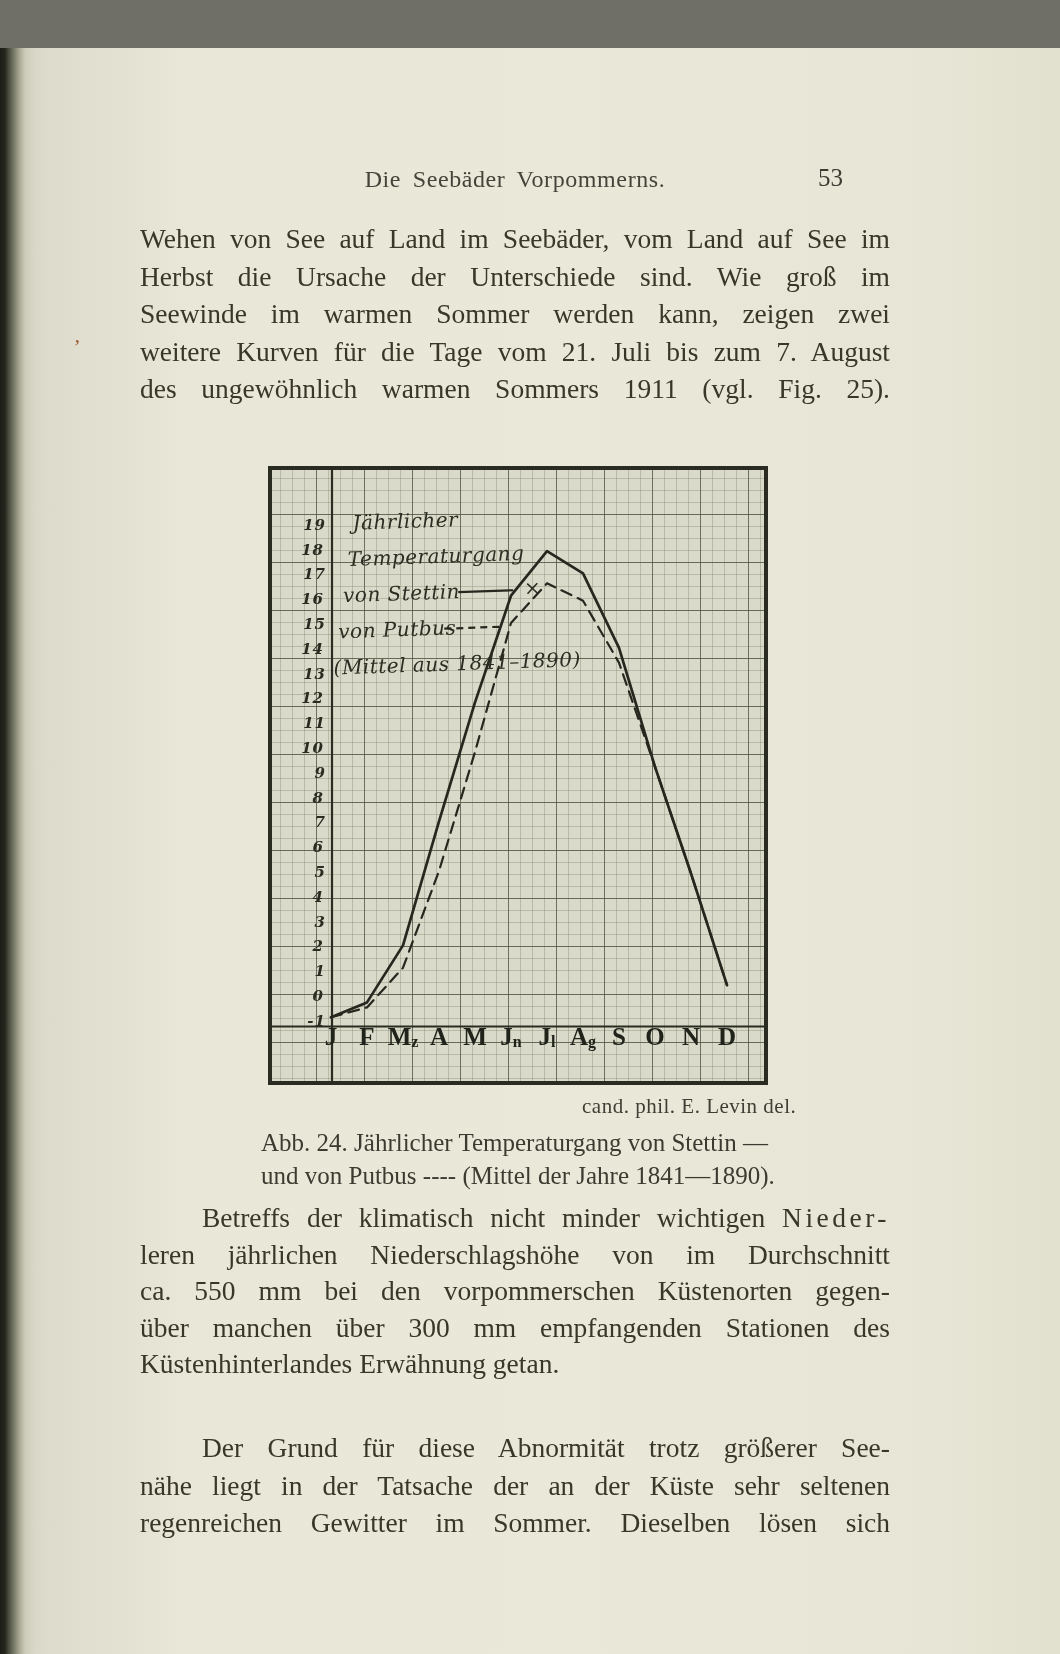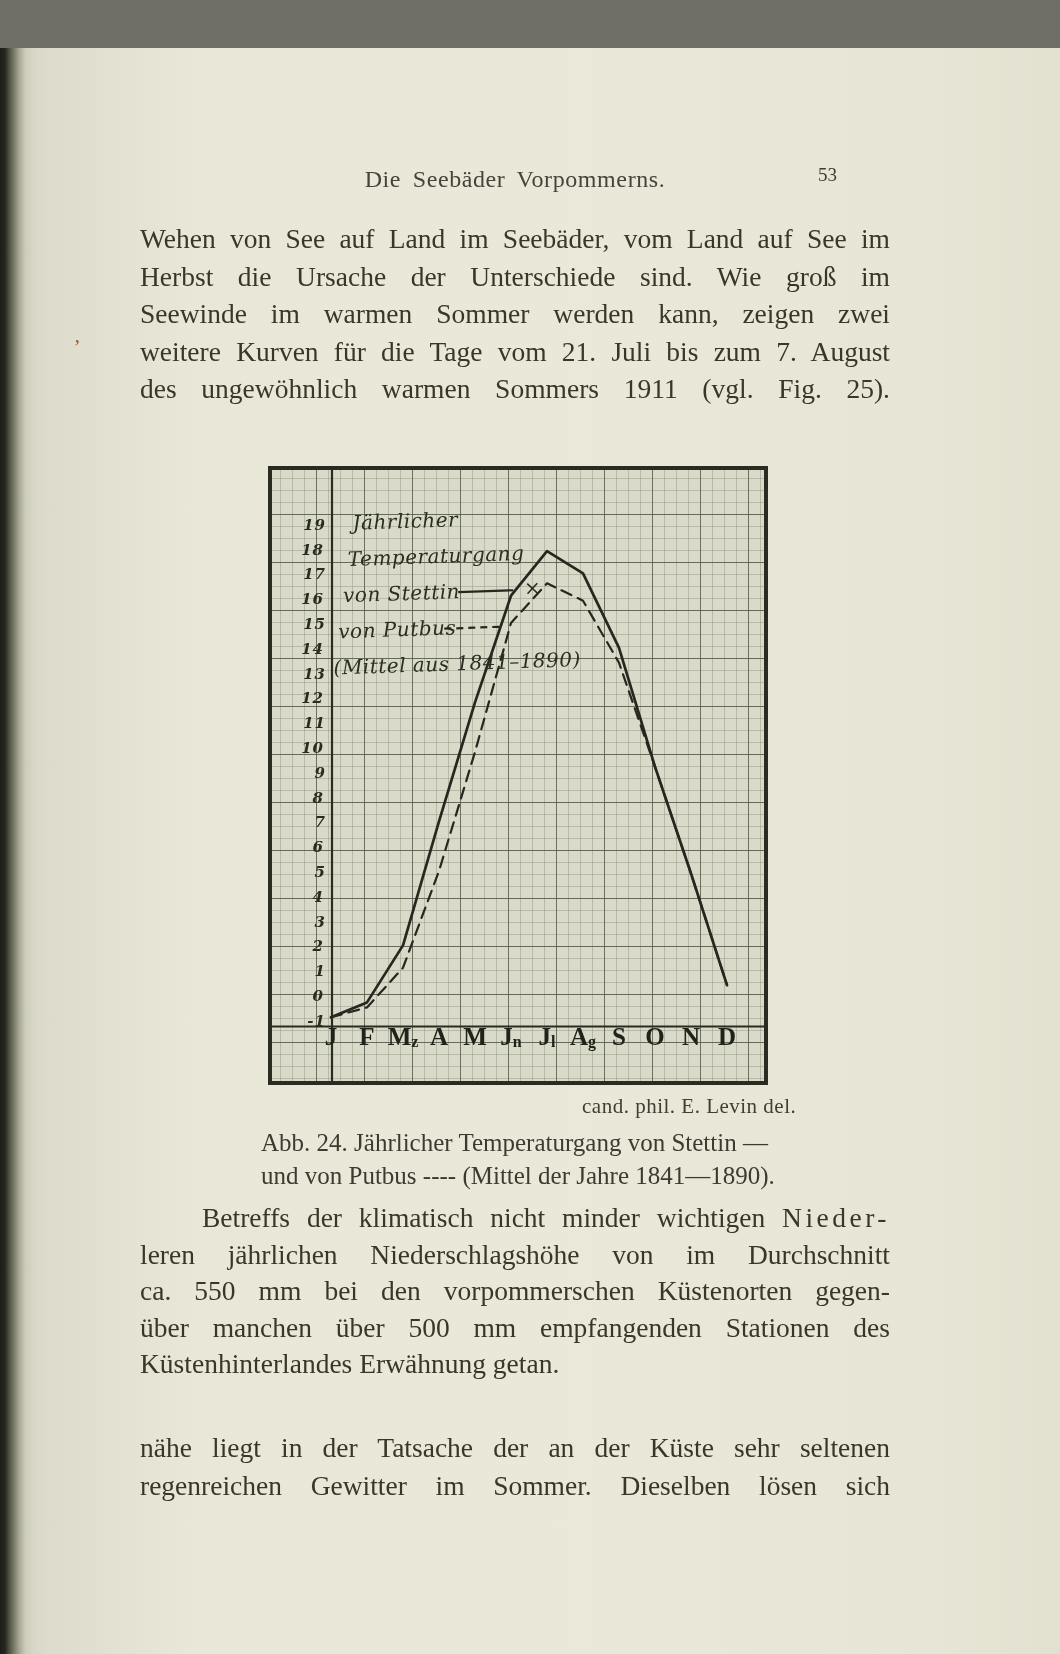--- a/index.html
+++ b/index.html
@@ -3,21 +3,21 @@
 <meta charset="utf-8">
 <style>
   html,body{margin:0;padding:0;background:#6f6f68;}
   .page{position:relative;width:1060px;height:1654px;overflow:hidden;
     background:linear-gradient(90deg,#cbc9b9 0px,#dddbcb 45px,#e9e7d8 190px,#eae8d9 55%,#e7e5d5 88%,#e2e0cf 100%);
     font-family:"Liberation Serif",serif;color:#3a382f;margin-top:48px;}
   .edge{position:absolute;left:0;top:0;bottom:0;width:34px;
     background:linear-gradient(90deg,#1b1d16 0px,#25271f 5px,#4d5042 9px,#797b67 14px,#a5a691 19px,rgba(180,180,160,0.25) 25px,rgba(180,180,160,0) 34px);}
   .header{position:absolute;left:140px;width:750px;top:118px;text-align:center;
     font-size:24px;letter-spacing:0.6px;word-spacing:5px;color:#46443a;}
-  .pagenum{position:absolute;left:818px;top:116px;font-size:19px;color:#3e3c32;}
+  .pagenum{position:absolute;left:818px;top:116px;font-size:25px;color:#3e3c32;}
   .para{position:absolute;left:140px;width:750px;}
   .p1{top:172px;}
   .p2{top:1152px;}
   .p3{top:1381px;}
   .line{font-size:27.5px;line-height:37.5px;text-align:justify;text-align-last:justify;
     white-space:normal;color:#393729;}
   .p2 .line{line-height:36.5px;}
   .line.short{text-align-last:left;}
   .line.indent{text-indent:62px;}
   .sperr{letter-spacing:3.5px;}
@@ -117,20 +117,21 @@
 
   <div class="caption">
     <div>Abb. 24.  Jährlicher Temperaturgang von Stettin —</div>
     <div>und von Putbus ---- (Mittel der Jahre 1841—1890).</div>
   </div>
 
   <div class="para p2">
       <div class="line indent"><span>Betreffs der klimatisch nicht minder wichtigen </span><span class="sperr">Nieder-</span></div>
       <div class="line"><span>leren jährlichen Niederschlagshöhe von im Durchschnitt</span></div>
       <div class="line"><span>ca. 550 mm bei den vorpommerschen Küstenorten gegen-</span></div>
-      <div class="line"><span>über manchen über 500 mm empfangenden Stationen des</span></div>
+      <div class="line"><span>über manchen über 300 mm empfangenden Stationen des</span></div>
       <div class="line short"><span>Küstenhinterlandes Erwähnung getan.</span></div>
     </div>
   <div class="para p3">
+      <div class="line indent"><span>Der Grund für diese Abnormität trotz größerer See-</span></div>
       <div class="line"><span>nähe liegt in der Tatsache der an der Küste sehr seltenen</span></div>
       <div class="line"><span>regenreichen Gewitter im Sommer.  Dieselben lösen sich</span></div>
     </div>
 </div>
 
 </body></html>

